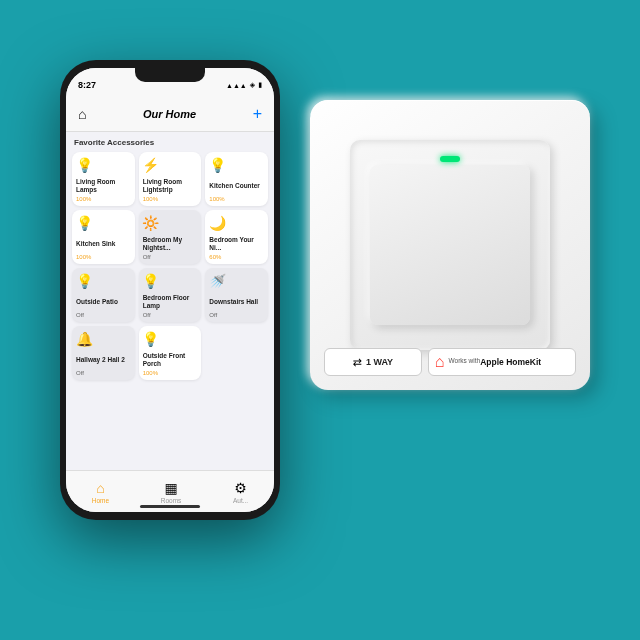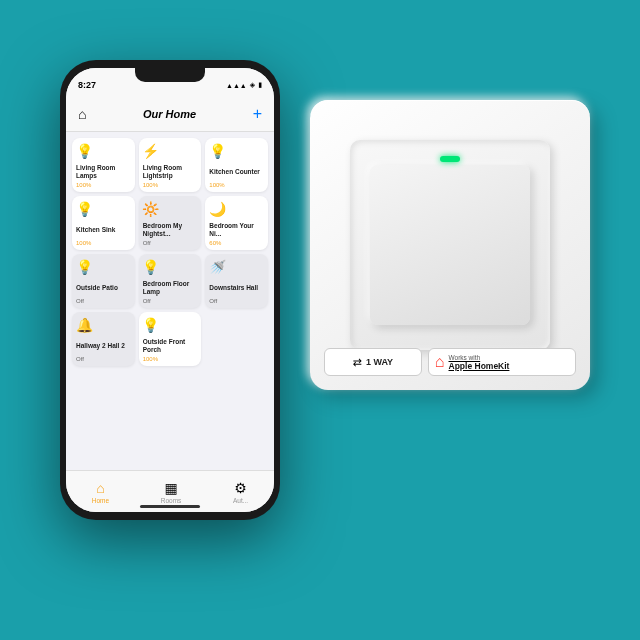--- a/index.html
+++ b/index.html
@@ -322,22 +322,21 @@
       gap: 4px;
     }
 
     .homekit-icon {
       font-size: 16px;
       color: #ff3b30;
     }
 
     .homekit-text {
       display: flex;
-      flex-direction: column;
-      text-decoration: underline;
+      flex-direction: row;
     }
 
     .homekit-works {
       font-size: 6.5px;
       color: #555;
       font-weight: 400;
     }
 
     .homekit-name {
       font-size: 8.5px;
@@ -363,20 +362,21 @@
         </div>
       </div>
 
       <div class="nav-bar">
         <span class="nav-home-icon">⌂</span>
         <span class="nav-title">Our Home</span>
         <span class="nav-plus">+</span>
       </div>
 
       <div class="phone-content">
+        <div class="section-title">Favorite Accessories</div>
 
         <div class="tiles-grid">
 
           <div class="tile active">
             <span class="tile-icon">💡</span>
             <span class="tile-label">Living Room Lamps</span>
             <span class="tile-status on">100%</span>
           </div>
 
           <div class="tile active">

